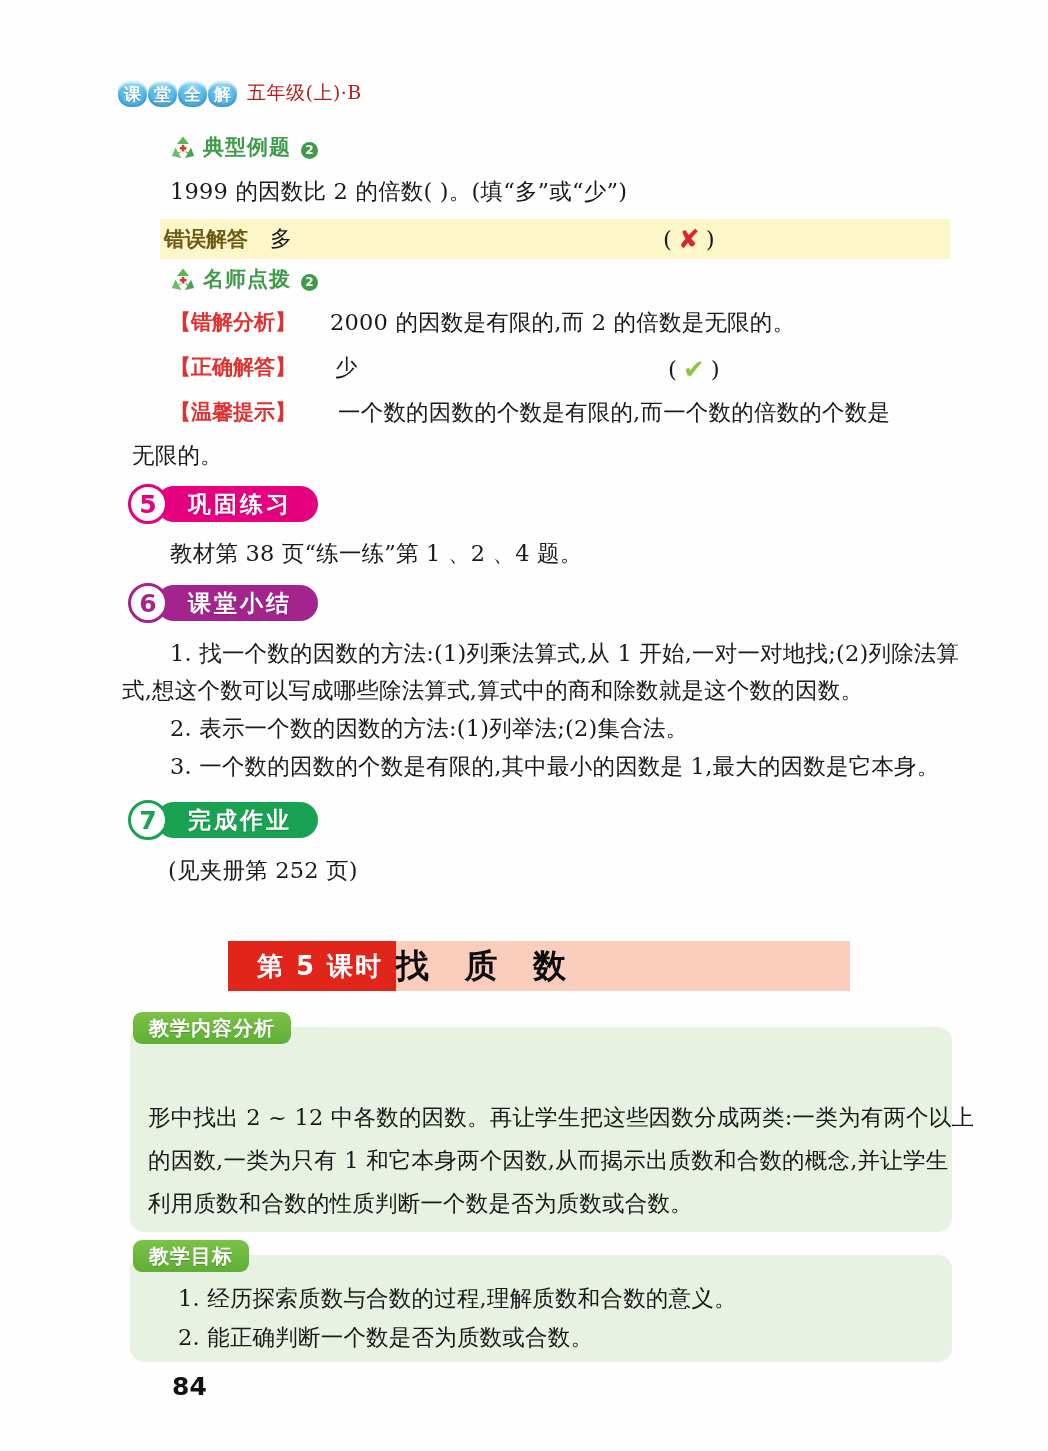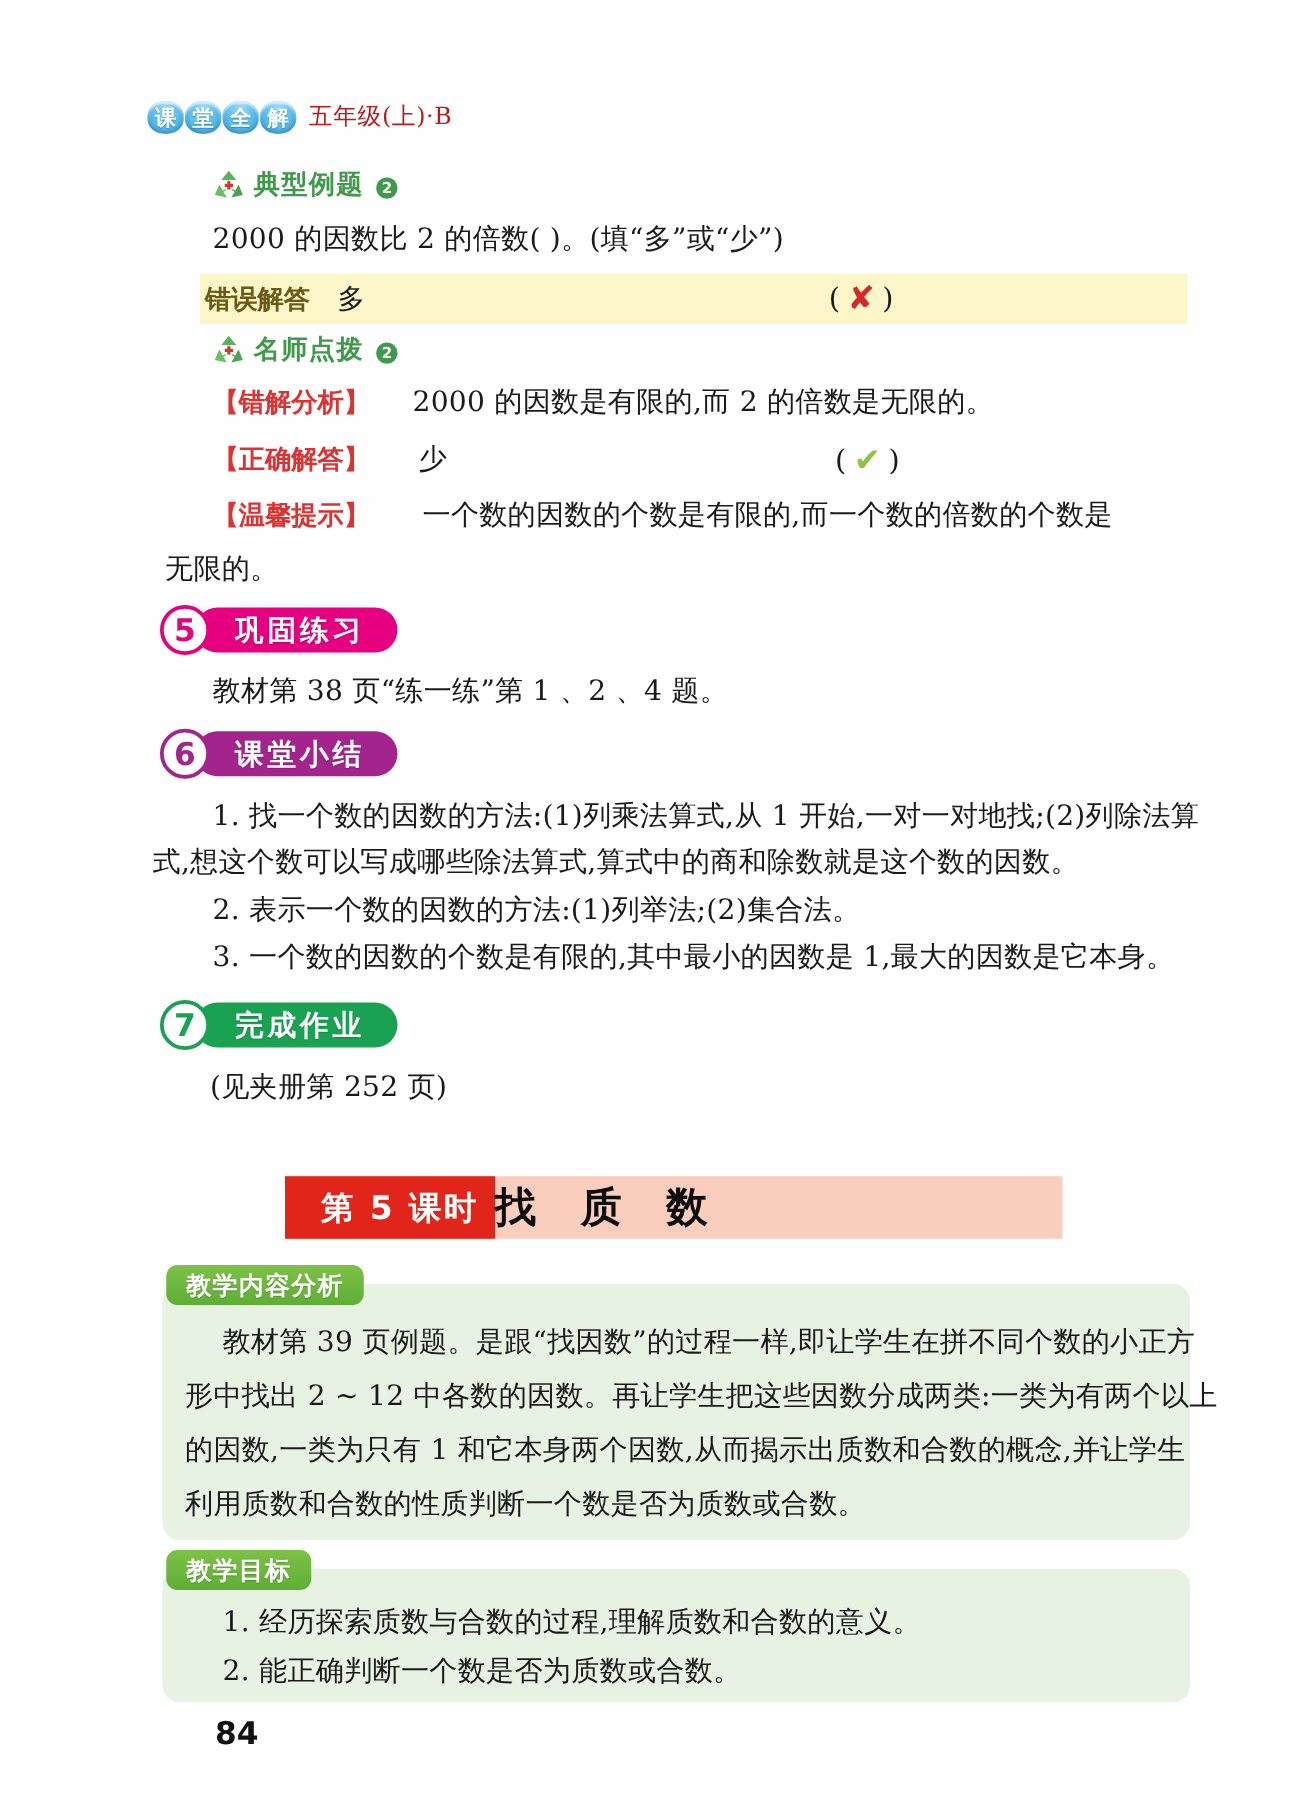--- a/index.html
+++ b/index.html
@@ -294,21 +294,21 @@
         <path d="M1.8 21 L5.5 12.6 L8.2 17.4 L10.8 16 L11.3 16.9 L8.7 18.4 L11.4 23 Z" fill="#6bbf63"></path>
         <path d="M24.2 21 L15 23 L17.7 18.4 L15.1 16.9 L15.6 16 L18.2 17.4 L20.9 12.6 Z" fill="#4aa351"></path>
         <rect x="9.6" y="9.6" width="7" height="7" rx="1" fill="#ffffff"></rect>
         <path d="M11.8 9.9 h2.6 v2 h2 v2.6 h-2 v2 h-2.6 v-2 h-2 v-2.6 h2 z" fill="#d63a2e"></path>
       </svg>
     </span>
     <span class="green-head-label">典型例题</span>
     <span class="circ-num">2</span>
   </div>
 
-  <div class="btext" style="left:170px; top:176px;">2000 的因数比 2 的倍数(        )。(填“多”或“少”)</div>
+  <div class="btext" style="left:170px; top:176px;">1999 的因数比 2 的倍数(        )。(填“多”或“少”)</div>
 
   <div class="wrong-band">
     <span class="wrong-label">错误解答</span>
     <span class="wrong-value">多</span>
   </div>
   <div class="mark-wrap" style="left:663px; top:226px;">
     <span>(</span>
     <span class="x-mark">✘</span>
     <span>)</span>
   </div>
@@ -363,21 +363,20 @@
   </div>
   <div class="btext" style="left:168px; top:855px;">(见夹册第 252 页)</div>
 
   <div class="lesson-band">
     <span class="lesson-badge">第 5 课时</span>
     <span class="lesson-title">找 质 数</span>
   </div>
 
   <div class="green-panel" style="left:130px; top:1027px; width:822px; height:205px;"></div>
   <div class="green-tag" style="left:133px; top:1012px;">教学内容分析</div>
-  <div class="panel-text" style="left:178px; top:1053px;">教材第 39 页例题。是跟“找因数”的过程一样,即让学生在拼不同个数的小正方</div>
   <div class="panel-text" style="left:148px; top:1096px;">形中找出 2 ~ 12 中各数的因数。再让学生把这些因数分成两类:一类为有两个以上</div>
   <div class="panel-text" style="left:148px; top:1139px;">的因数,一类为只有 1 和它本身两个因数,从而揭示出质数和合数的概念,并让学生</div>
   <div class="panel-text" style="left:148px; top:1182px;">利用质数和合数的性质判断一个数是否为质数或合数。</div>
 
   <div class="green-panel" style="left:130px; top:1255px; width:822px; height:107px;"></div>
   <div class="green-tag" style="left:133px; top:1240px;">教学目标</div>
   <div class="panel-text" style="left:178px; top:1277px;">1. 经历探索质数与合数的过程,理解质数和合数的意义。</div>
   <div class="panel-text" style="left:178px; top:1316px;">2. 能正确判断一个数是否为质数或合数。</div>
 
   <div class="page-num">84</div>

